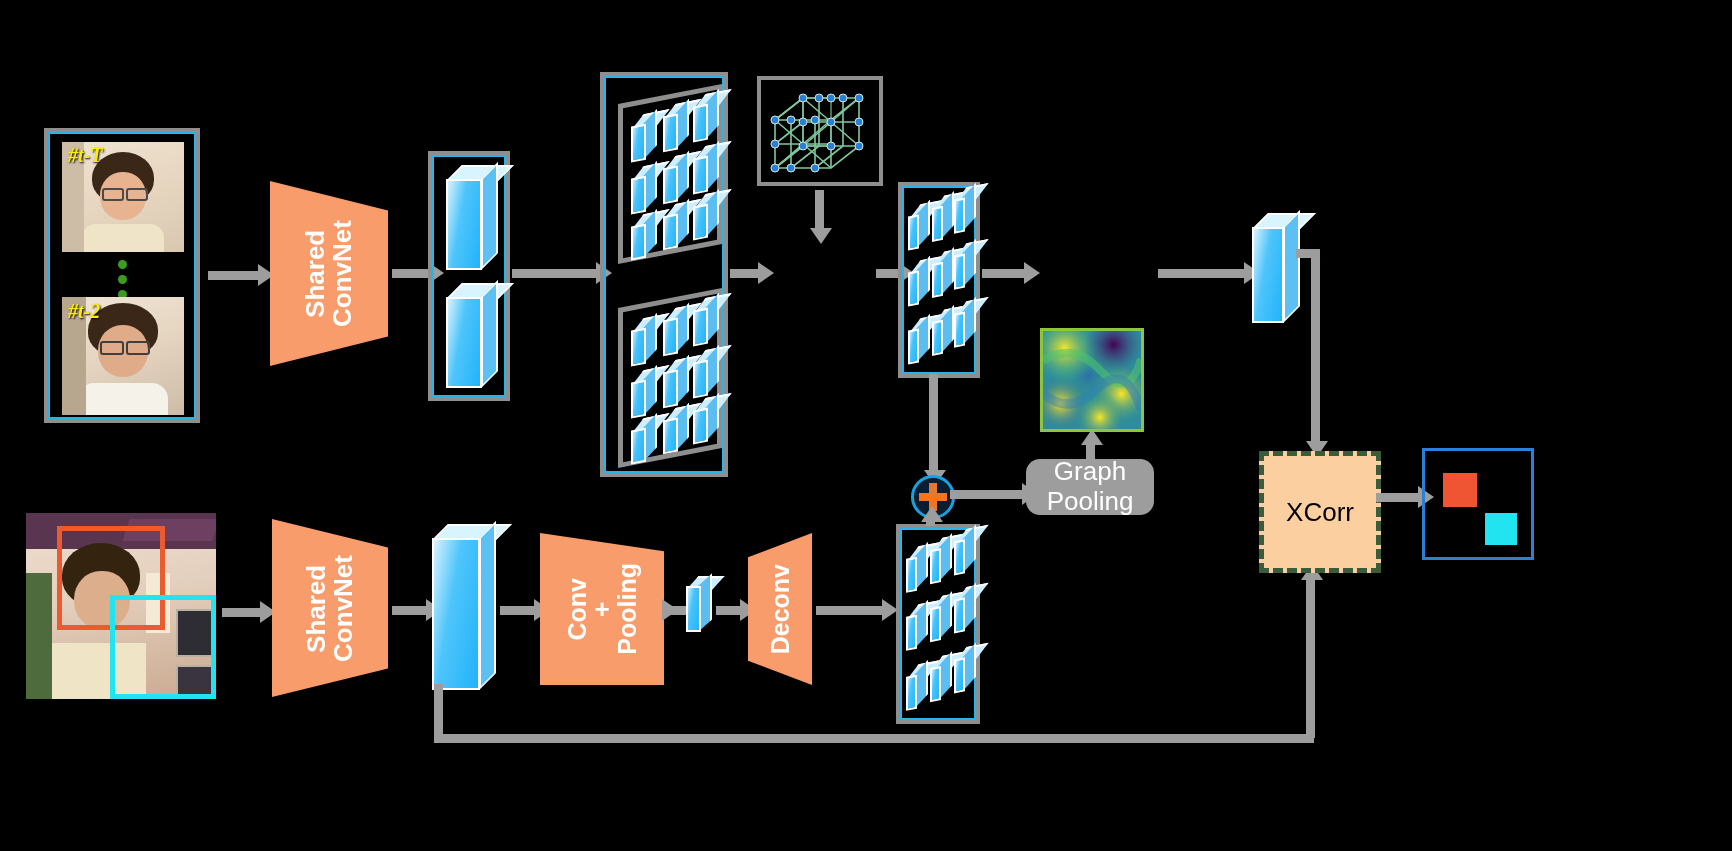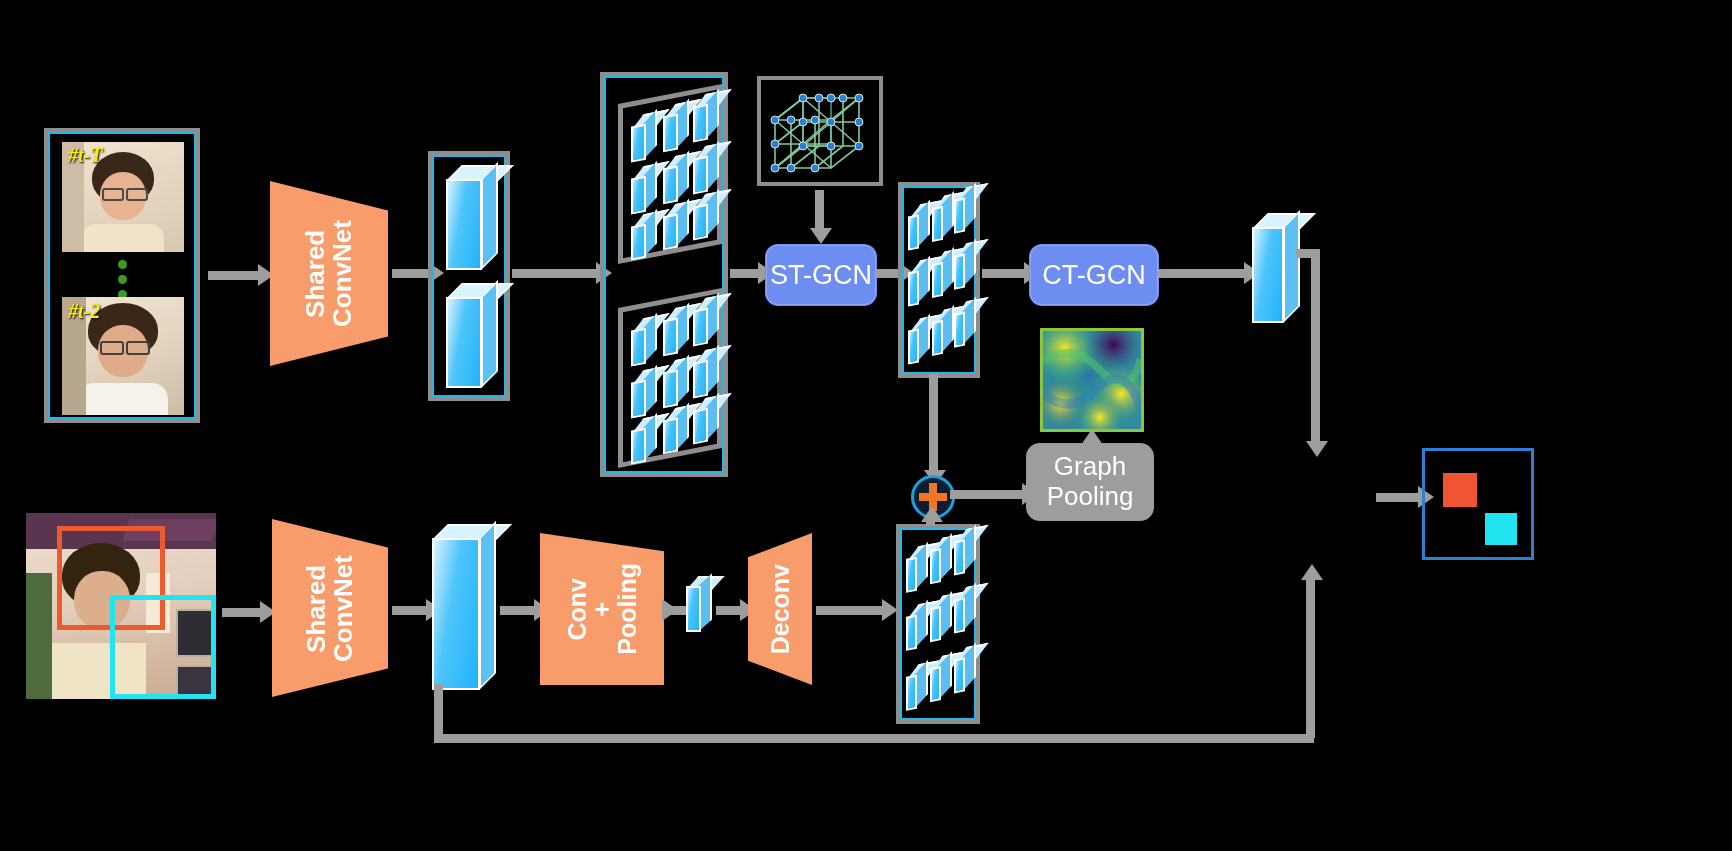--- a/index.html
+++ b/index.html
@@ -288,23 +288,20 @@
           <circle cx="86" cy="22" r="4"></circle>
         <circle cx="34" cy="44" r="4"></circle>
           <circle cx="58" cy="44" r="4"></circle>
       </g>
     </svg>
   </div>
 
   <div class="arrow v" style="left:815px;top:182px;height:38px;"></div>
   <div class="ahead d" style="left:810px;top:220px;"></div>
 
-  <div class="gcn" style="left:766px;top:237px;width:108px;height:58px;">
-    <span>ST-GCN</span>
-  </div>
 
   <div class="arrow h" style="left:876px;top:261px;width:22px;"></div>
   <div class="ahead r" style="left:898px;top:254px;"></div>
 
   <div class="outerframe" style="left:898px;top:174px;width:82px;height:196px;">
     <div class="skewframe" style="left:4px;top:6px;width:72px;height:182px;border:none;">
       <div class="cube" style="left:2px;top:8px;width:22px;height:44px;">
           <div class="top"></div>
           <div class="side"></div>
           <div class="face"></div>
@@ -348,23 +345,20 @@
           <div class="top"></div>
           <div class="side"></div>
           <div class="face"></div>
         </div>
     </div>
   </div>
 
   <div class="arrow h" style="left:982px;top:261px;width:42px;"></div>
   <div class="ahead r" style="left:1024px;top:254px;"></div>
 
-  <div class="gcn" style="left:1030px;top:237px;width:126px;height:58px;">
-    <span>CT-GCN</span>
-  </div>
 
   <div class="arrow h" style="left:1158px;top:261px;width:86px;"></div>
   <div class="ahead r" style="left:1244px;top:254px;"></div>
 
   <div class="slab" style="left:1252px;top:205px;width:48px;height:110px;">
     <div class="t"></div>
       <div class="s"></div>
       <div class="f"></div>
   </div>
 
@@ -376,21 +370,21 @@
   <div class="ahead d" style="left:924px;top:462px;"></div>
 
   <div class="plusnode" style="left:911px;top:467px;width:38px;height:38px;">
     <div class="pv" style="left:15px;top:5px;width:8px;height:28px;"></div>
     <div class="pv" style="left:5px;top:15px;width:28px;height:8px;"></div>
   </div>
 
   <div class="arrow h" style="left:950px;top:482px;width:72px;"></div>
   <div class="ahead r" style="left:1022px;top:475px;"></div>
 
-  <div class="graphlearn" style="left:1026px;top:435px;width:128px;height:78px;align-items:center;">
+  <div class="graphlearn" style="left:1026px;top:451px;width:128px;height:56px;align-items:center;">
     <div>
       <span>Graph</span><br>
       <span>Pooling</span>
     </div>
   </div>
 
   <div class="arrow v" style="left:1086px;top:437px;height:14px;"></div>
   <div class="ahead u" style="left:1081px;top:421px;"></div>
 
   <div style="position:absolute;left:1040px;top:320px;width:104px;height:104px;border:3px solid #8cc63f;box-sizing:border-box;overflow:hidden;">
@@ -548,20 +542,23 @@
   </div>
 
   <div class="arrow v" style="left:926px;top:512px;height:6px;"></div>
   <div class="ahead u" style="left:921px;top:498px;"></div>
 
   <div class="arrow v" style="left:434px;top:676px;height:55px;"></div>
   <div class="arrow h" style="left:434px;top:726px;width:880px;"></div>
   <div class="arrow v" style="left:1306px;top:570px;height:160px;"></div>
   <div class="ahead u" style="left:1301px;top:556px;"></div>
 
+  <div class="xcorr" style="left:1259px;top:443px;width:112px;height:112px;">
+    <span>XCorr</span>
+  </div>
 
   <div class="arrow h" style="left:1376px;top:485px;width:42px;"></div>
   <div class="ahead r" style="left:1418px;top:478px;"></div>
 
   <div class="bluebox" style="left:1422px;top:440px;width:112px;height:112px;">
     <div style="position:absolute;left:18px;top:22px;width:34px;height:34px;background:#ef5533;"></div>
     <div style="position:absolute;left:60px;top:62px;width:32px;height:32px;background:#22e3f0;"></div>
   </div>
 
 </div>

